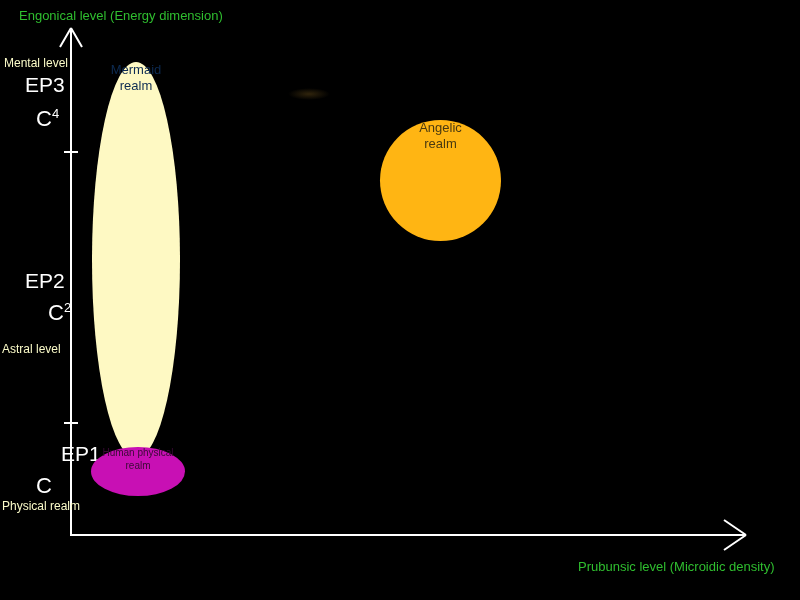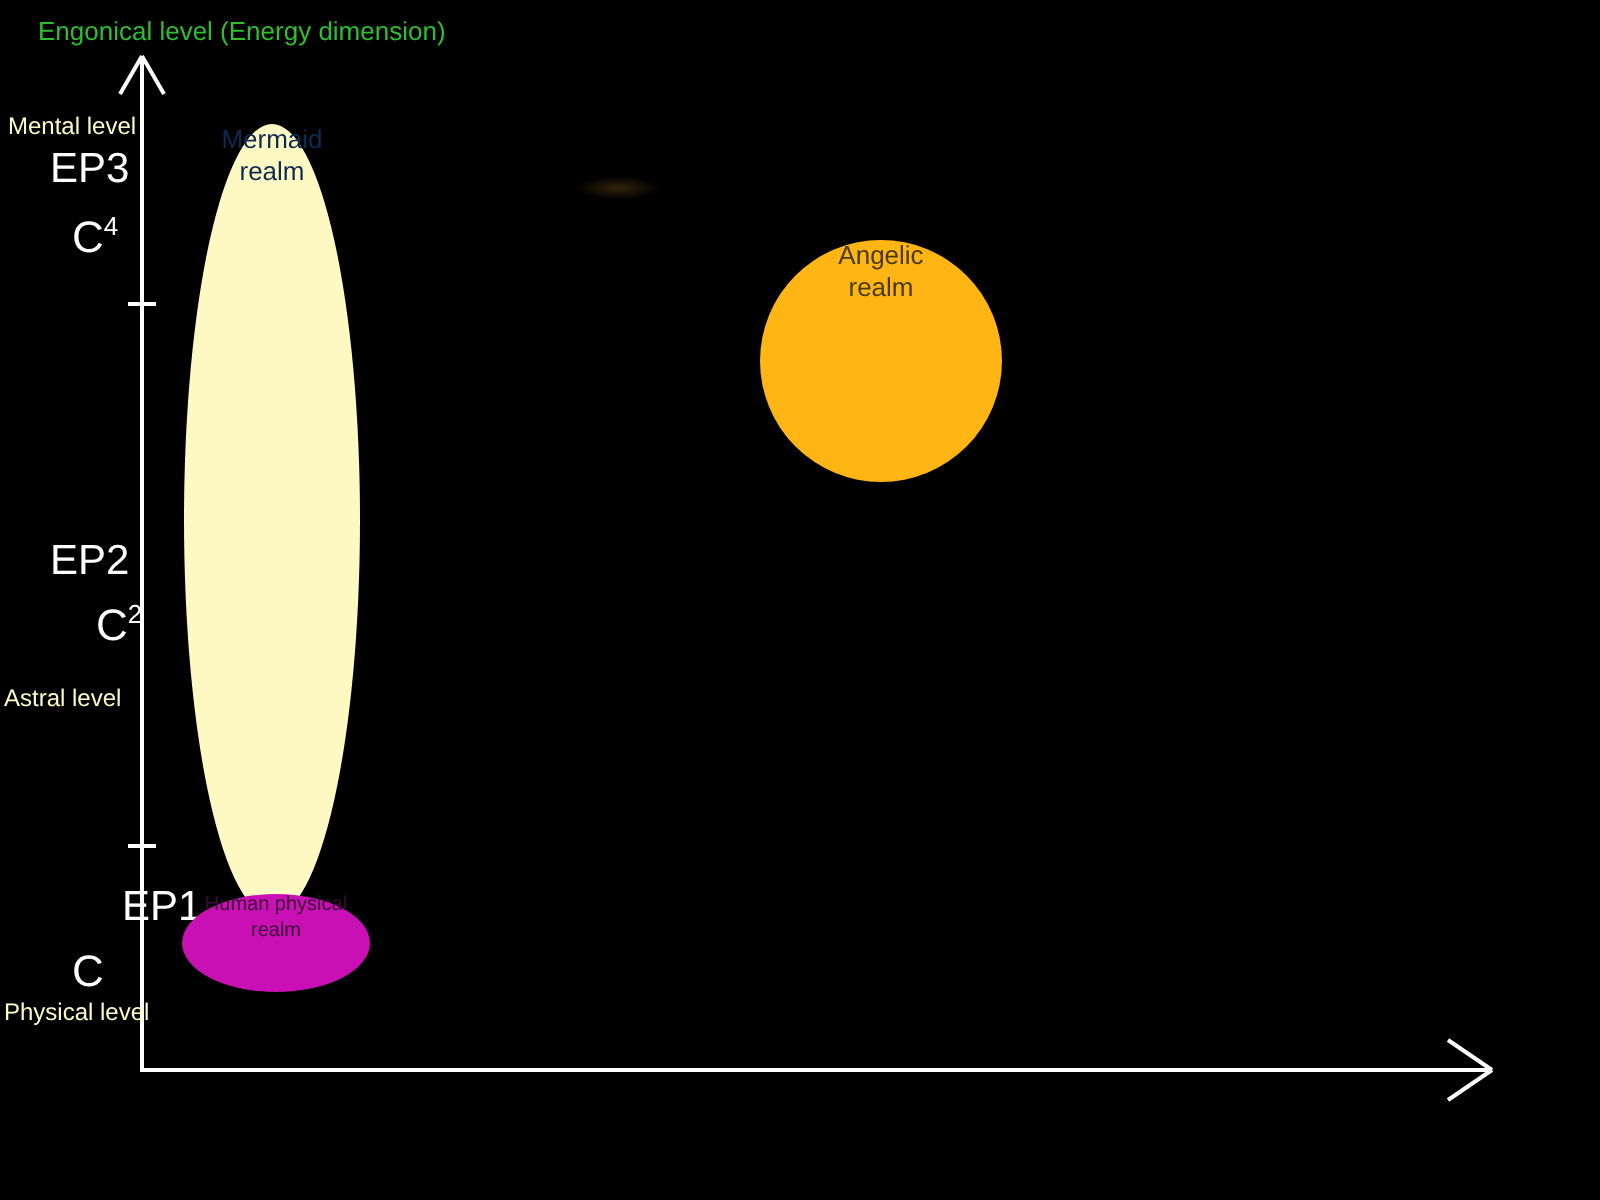--- a/index.html
+++ b/index.html
@@ -195,24 +195,25 @@
 
   <div class="axis-line" id="x-axis-line"></div>
   <svg class="arrow-head" id="x-axis-arrow" viewBox="0 0 26 34">
     <path d="M2 2 L24 17 M2 32 L24 17" stroke="#ffffff" stroke-width="2" fill="none"></path>
   </svg>
 
   <div class="tick" id="tick-upper"></div>
   <div class="tick" id="tick-lower"></div>
 
   <div class="axis-caption" id="y-axis-caption">Engonical level (Energy dimension)</div>
+  <div class="axis-caption" id="x-axis-caption">Prubunsic level (Microidic density)</div>
 
   <div class="level-label" id="label-mental">Mental level</div>
   <div class="level-label" id="label-astral">Astral level</div>
-  <div class="level-label" id="label-physical">Physical level</div>
+  <div class="level-label" id="label-physical">Physical realm</div>
 
   <div class="ep-label" id="ep3-label">EP3</div>
   <div class="ep-label" id="ep2-label">EP2</div>
   <div class="ep-label" id="ep1-label">EP1</div>
 
   <div class="c-label" id="c3-label"><span>C</span><sup>4</sup></div>
   <div class="c-label" id="c2-label"><span>C</span><sup>2</sup></div>
   <div class="c-label" id="c1-label"><span>C</span><sup></sup></div>
 
   <div id="artifact-smudge"></div>

